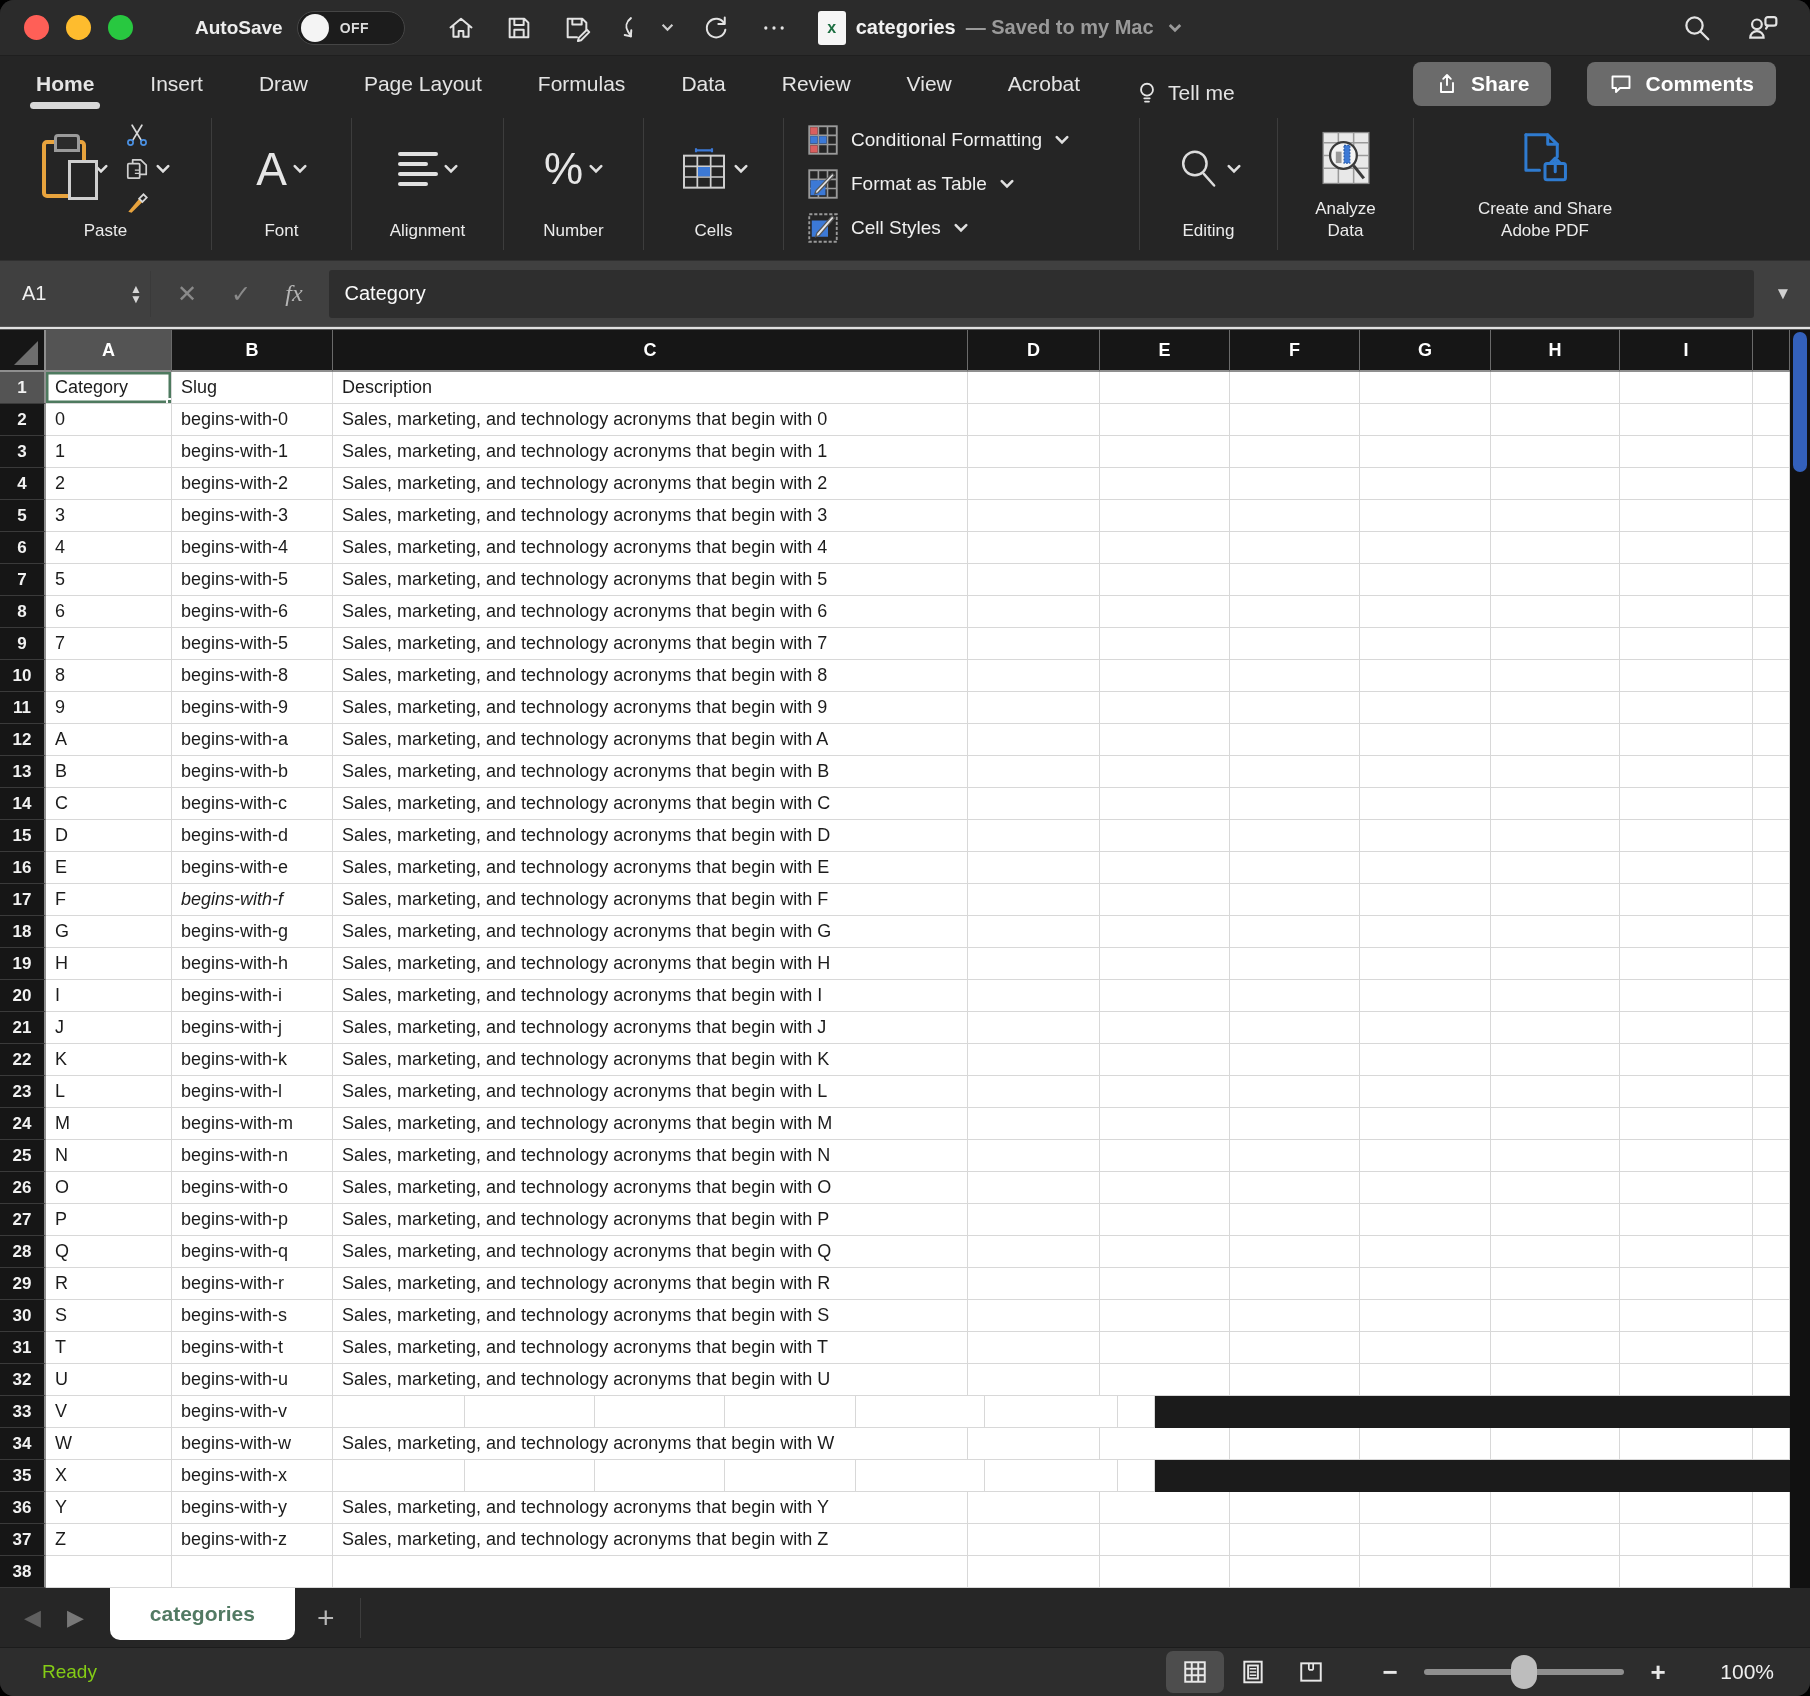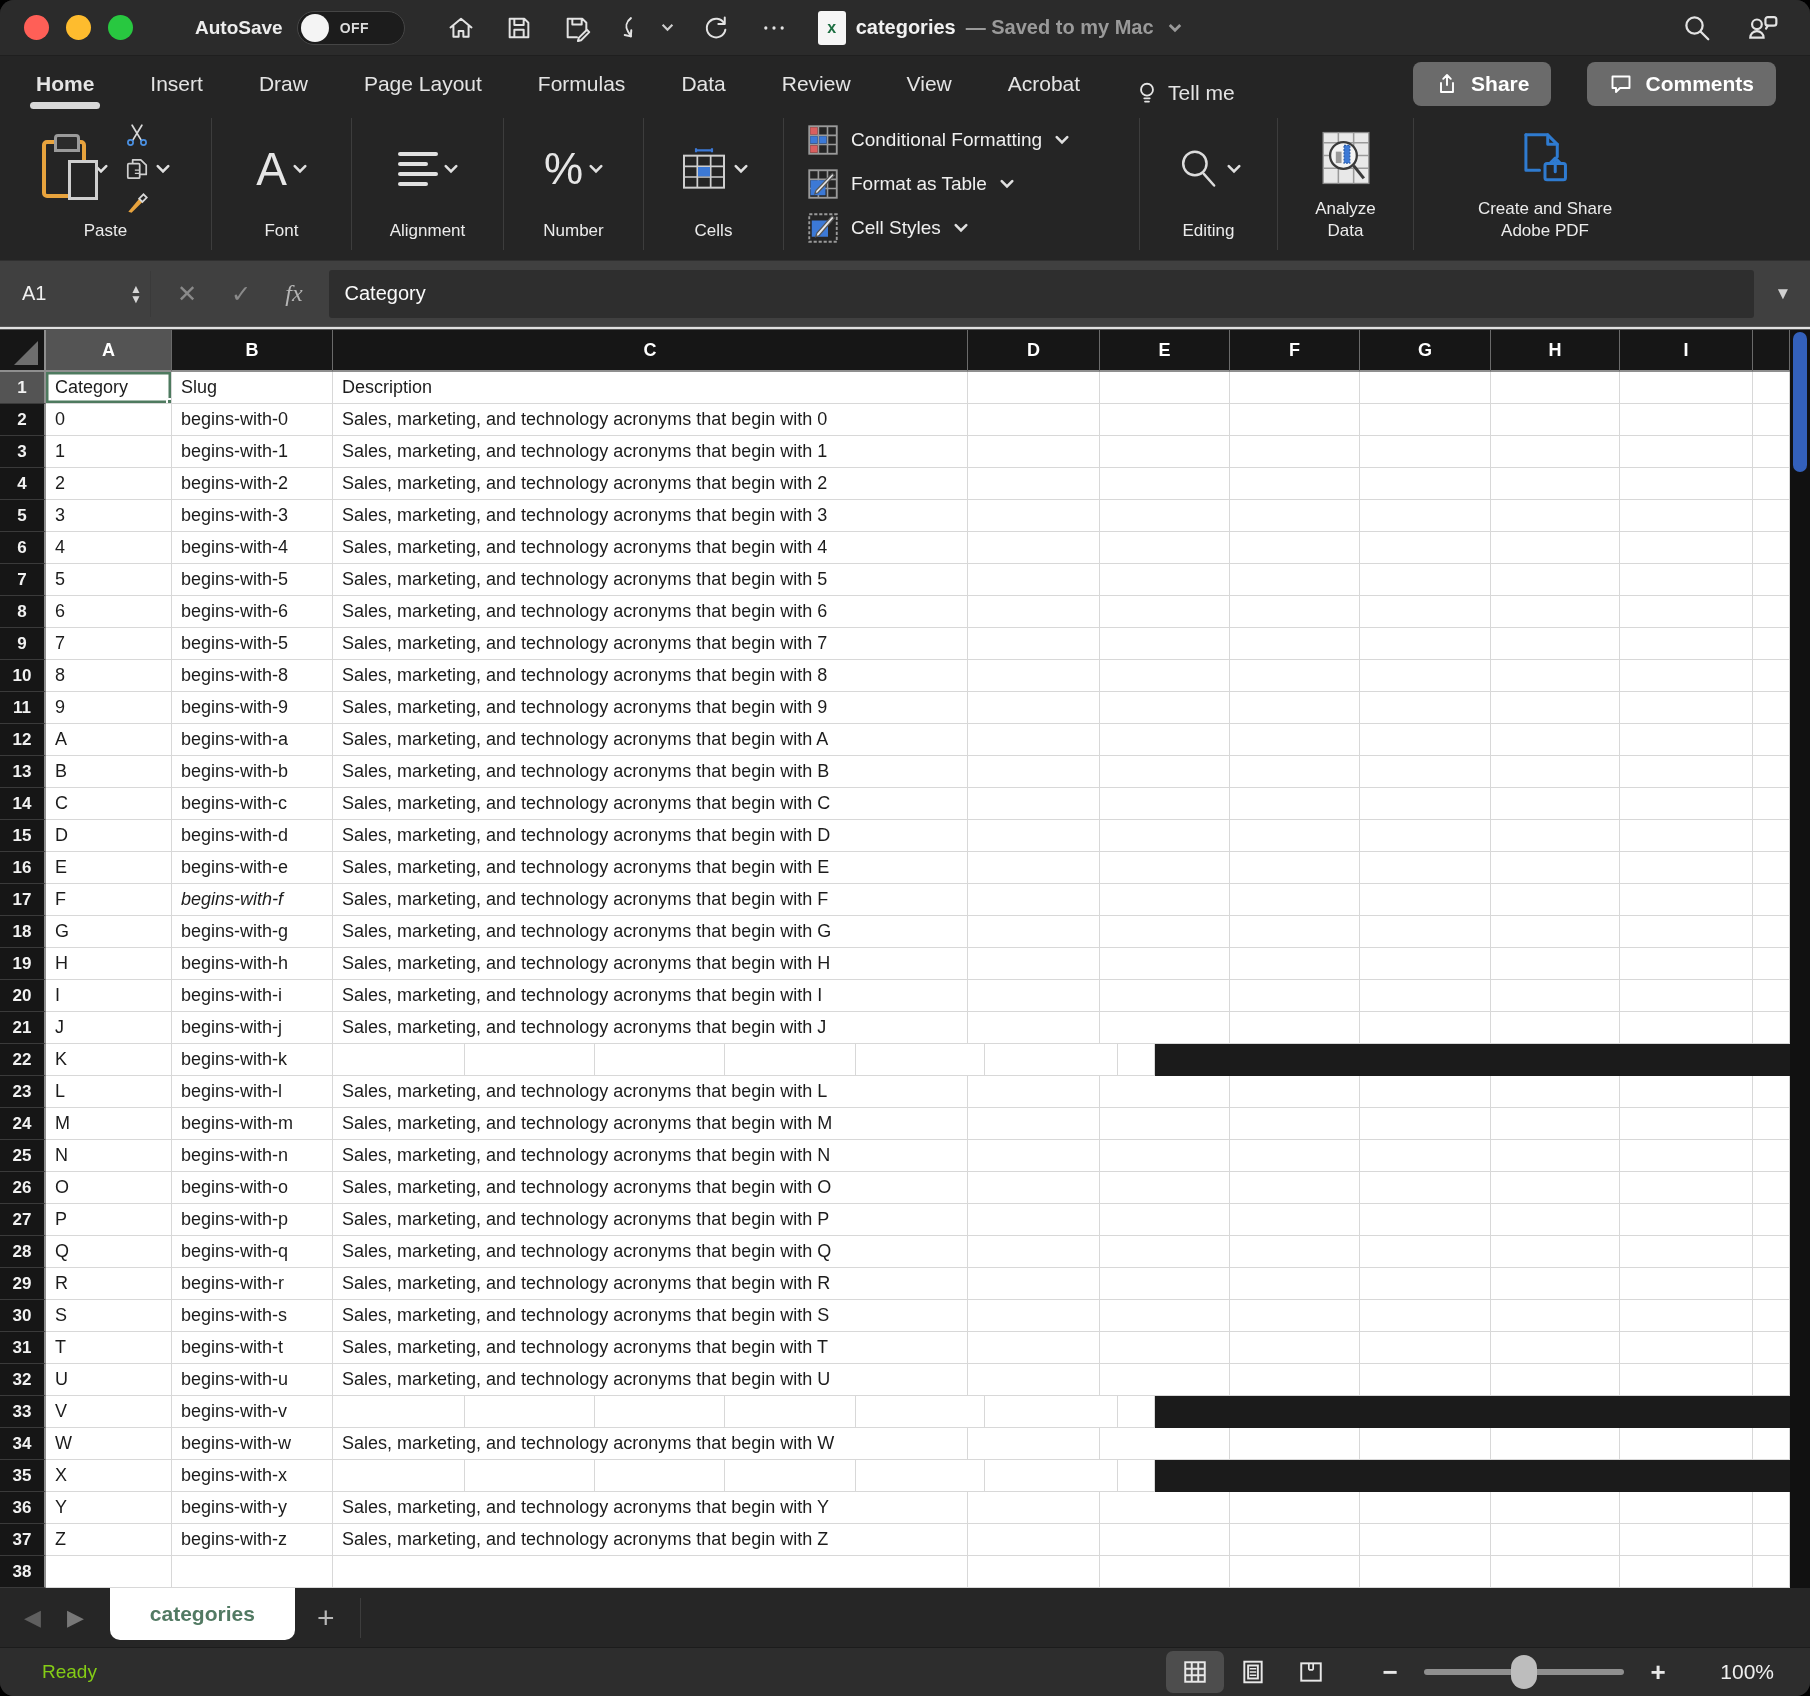--- a/index.html
+++ b/index.html
@@ -723,20 +723,21 @@
           <div class="cell" style="width: 130px;"></div>
           <div class="cell" style="width: 131px;"></div>
           <div class="cell" style="width: 129px;"></div>
           <div class="cell" style="width: 133px;"></div>
           <div class="cell" style="width: 37px;"></div>
         </div>
         <div class="grow">
           <div class="gut">22</div>
           <div class="cell" style="width: 126px;">K</div>
           <div class="cell" style="width: 161px;">begins-with-k</div>
+          <div class="cell" style="width: 635px;">Sales, marketing, and technology acronyms that begin with K</div>
           <div class="cell" style="width: 132px;"></div>
           <div class="cell" style="width: 130px;"></div>
           <div class="cell" style="width: 130px;"></div>
           <div class="cell" style="width: 131px;"></div>
           <div class="cell" style="width: 129px;"></div>
           <div class="cell" style="width: 133px;"></div>
           <div class="cell" style="width: 37px;"></div>
         </div>
         <div class="grow">
           <div class="gut">23</div>

